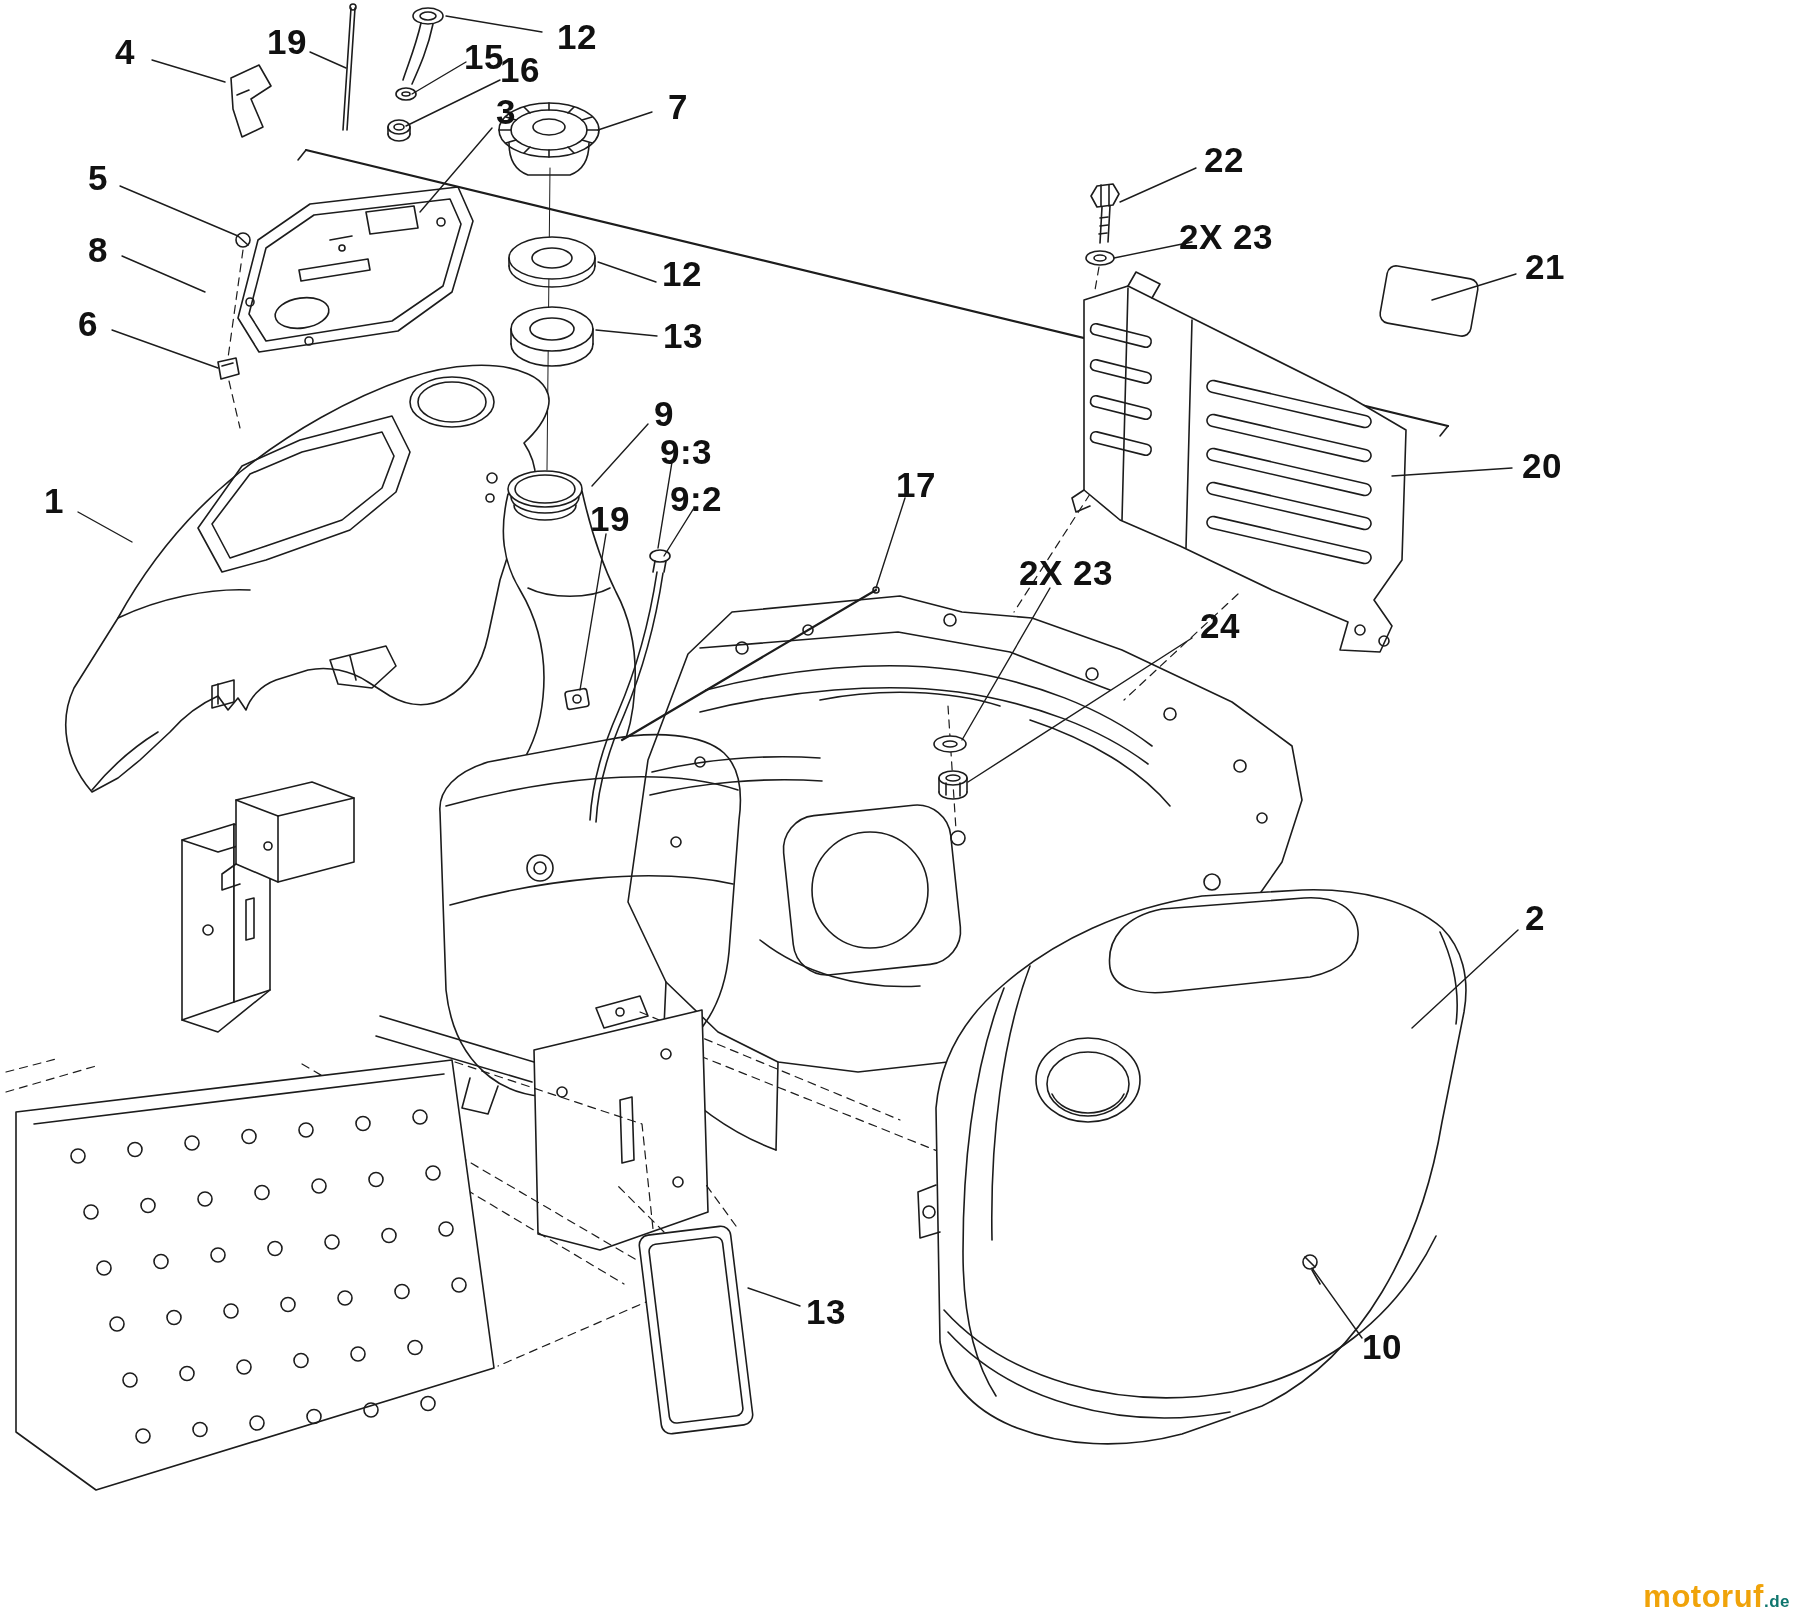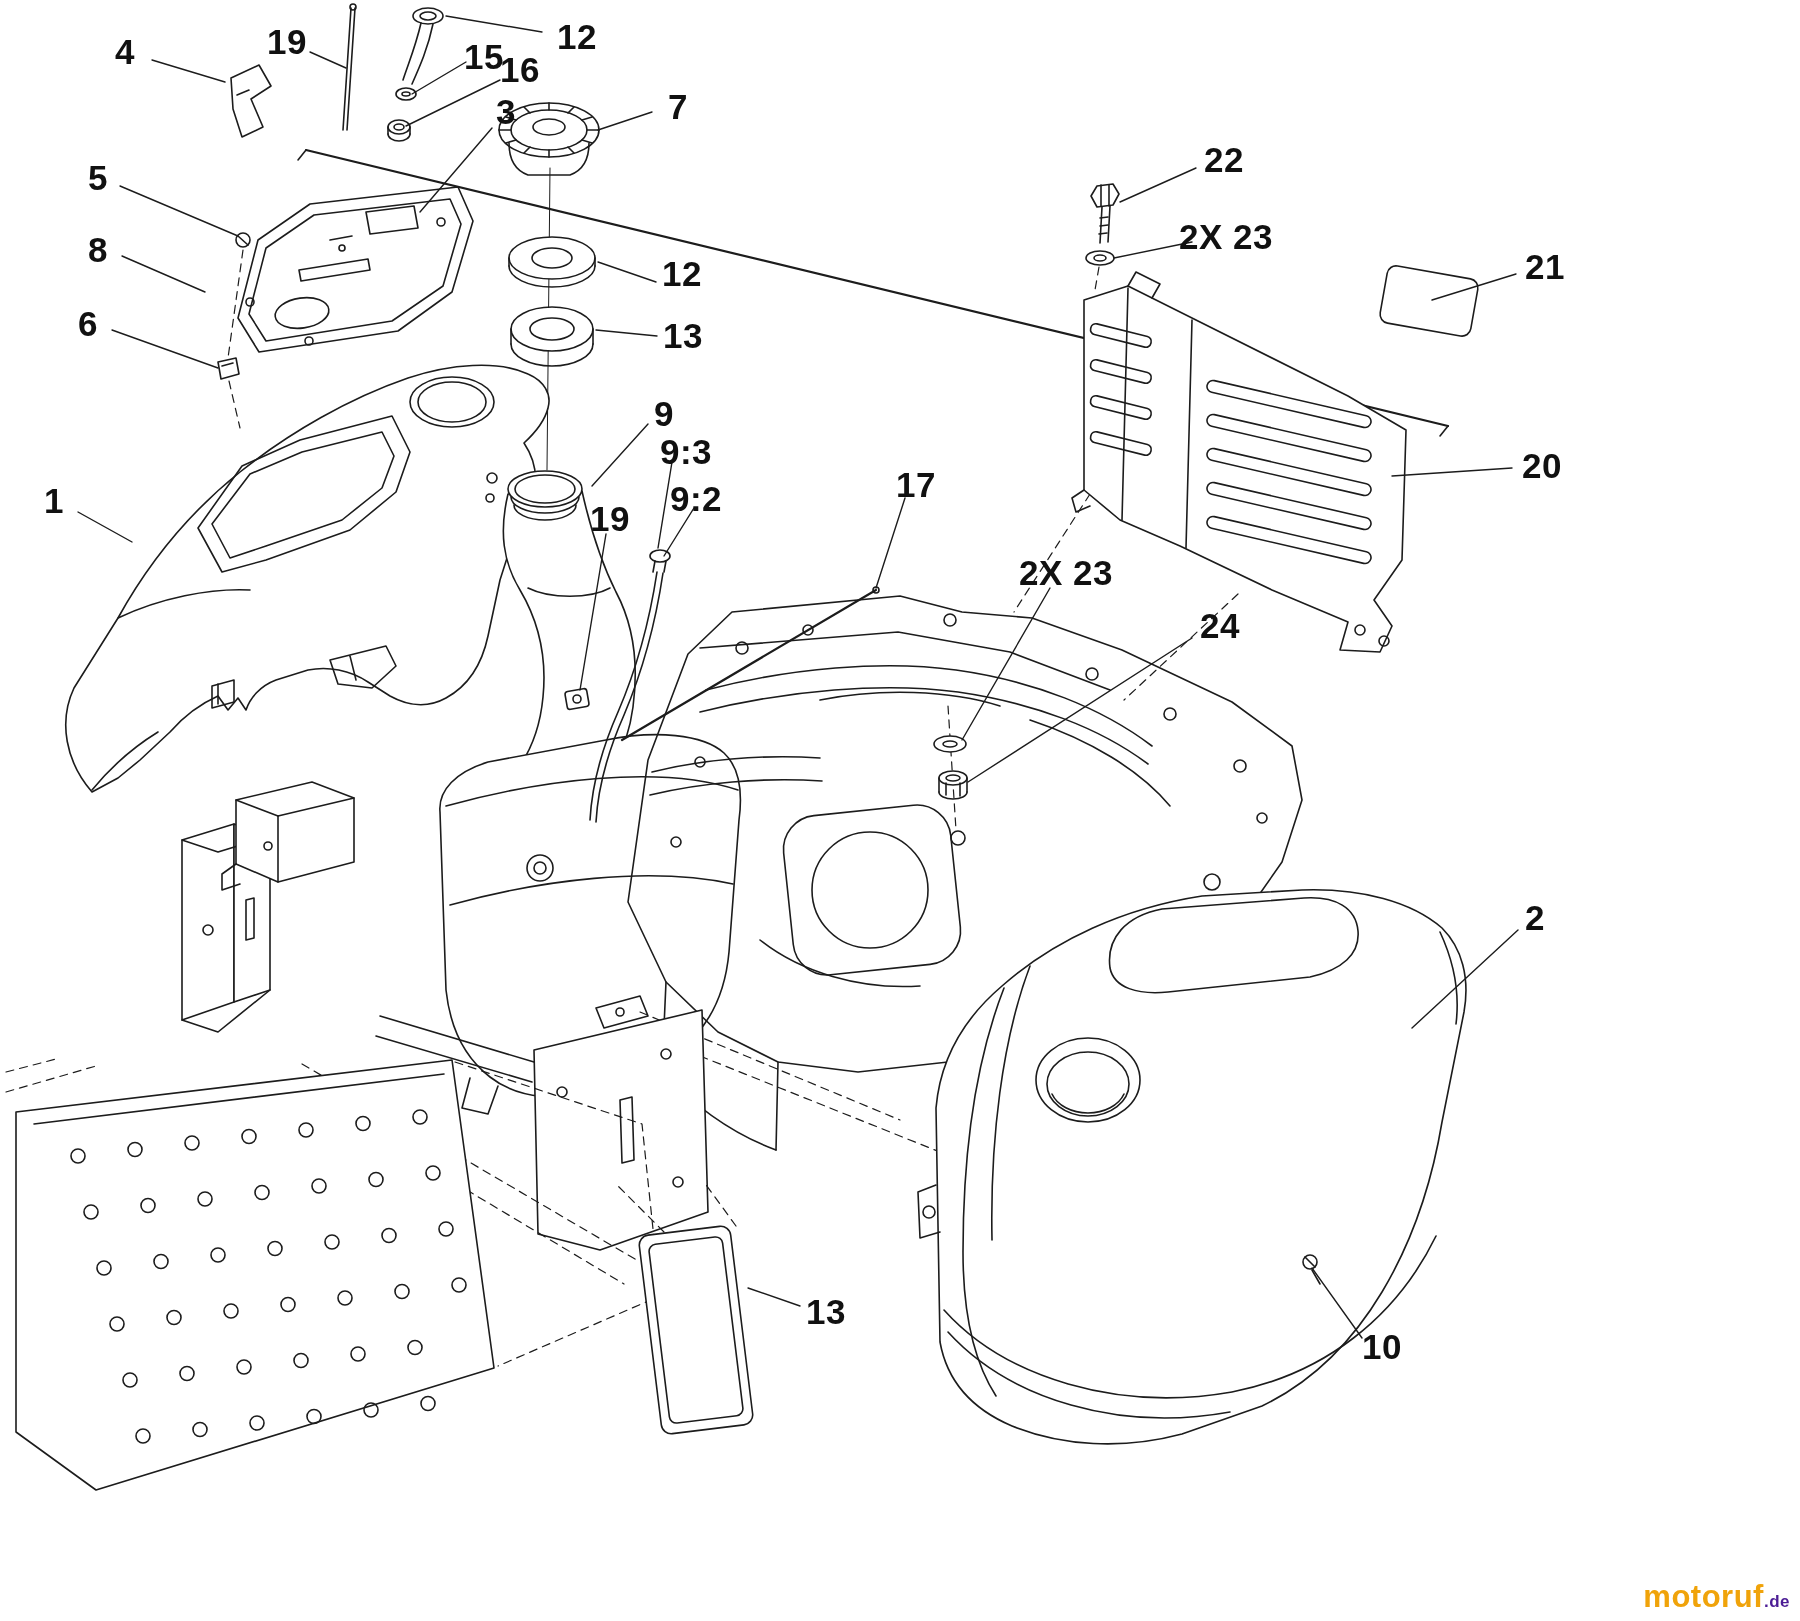--- a/index.html
+++ b/index.html
@@ -8,21 +8,21 @@
   svg.art { position:absolute; left:0; top:0; }
   .ln    { stroke:#1c1c1c; stroke-width:1.6; fill:none; stroke-linecap:round; stroke-linejoin:round; }
   .thin  { stroke-width:1; }
   .thick { stroke-width:2.2; }
   .dash  { stroke-dasharray:8 6; stroke-width:1.2; }
   .leader{ stroke-width:1.4; }
   .fillw { fill:#ffffff; }
   .callout { position:absolute; transform:translate(-50%,-50%); font-weight:bold; font-size:35px; color:#111; white-space:nowrap; letter-spacing:.5px; }
   .watermark { position:absolute; right:10px; bottom:6px; font-weight:bold; font-size:31px; letter-spacing:.5px; }
   .watermark .brand { color:#f0a30a;margin-top:36px; }
-  .watermark .tld { color:#4c1d95; font-size:17px; }
+  .watermark .tld { color:#0f766e; font-size:17px; }
 </style>
 </head>
 <body>
 
 <div class="stage">
 
 <svg class="art" width="1800" height="1621" viewBox="0 0 1800 1621">
   <g class="ln">
 
     <g>

